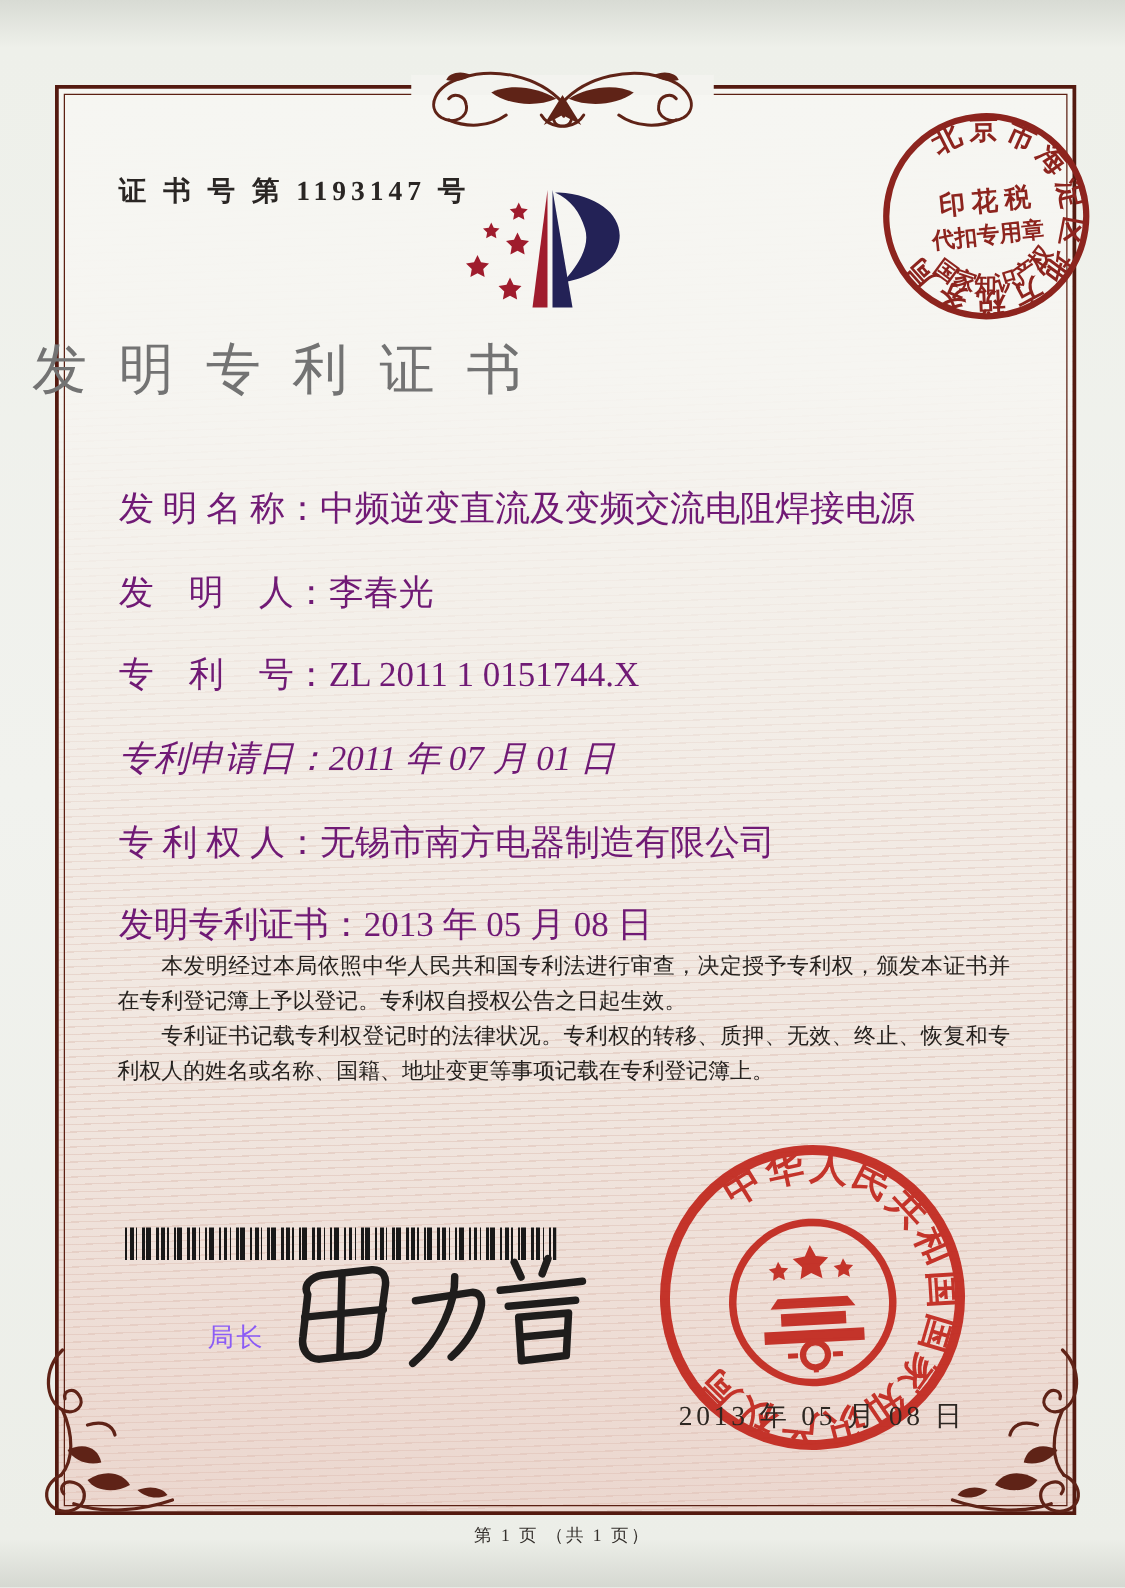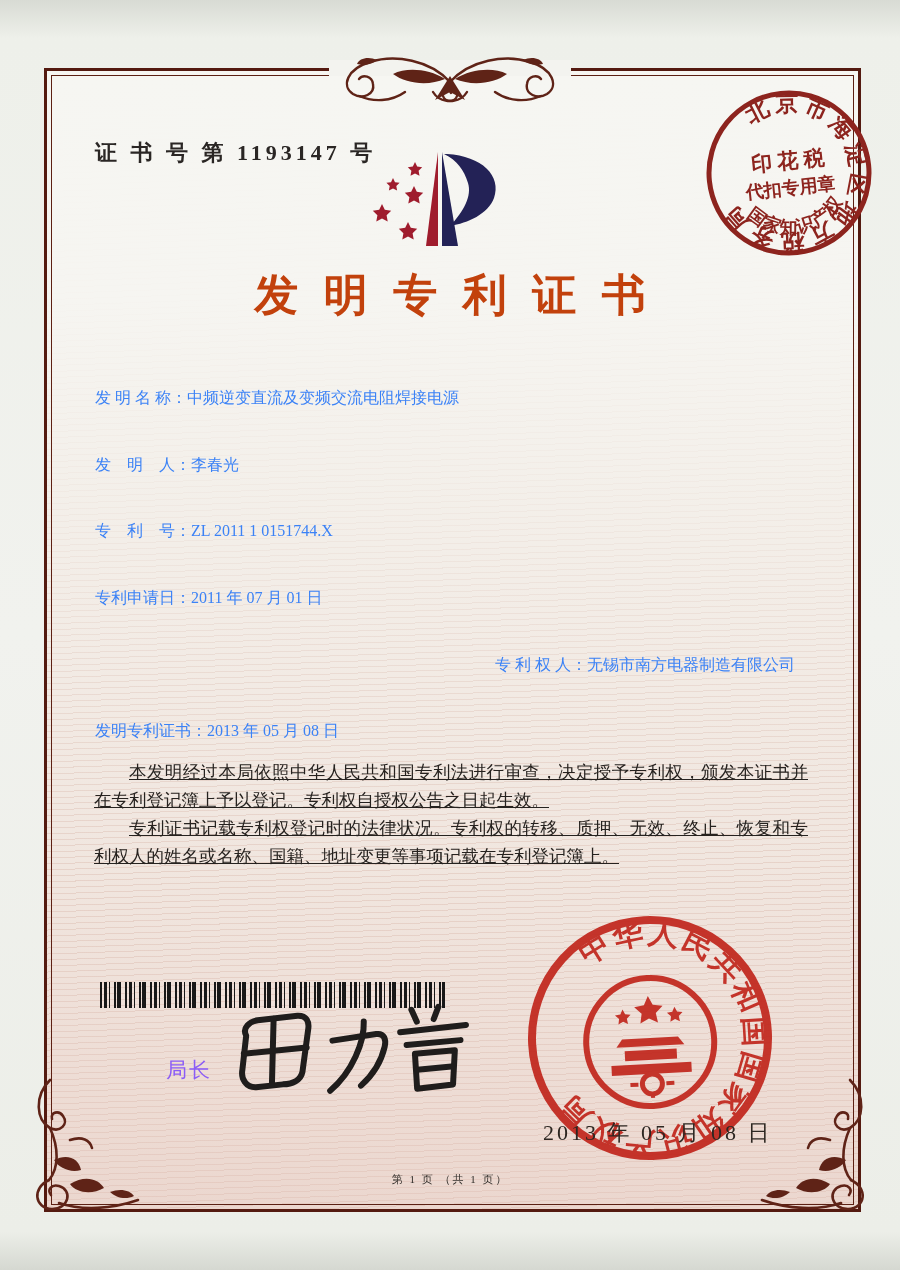--- a/index.html
+++ b/index.html
@@ -16,43 +16,43 @@
       linear-gradient(180deg,rgba(246,246,242,1) 0%,rgba(246,245,241,.97) 20%,rgba(243,238,232,.85) 38%,rgba(240,227,219,.6) 54%,rgba(236,215,205,.5) 70%,rgba(233,206,196,.62) 88%,rgba(231,202,192,.7) 100%),
       repeating-linear-gradient(178deg,rgba(178,112,92,.30) 0 1px,rgba(0,0,0,0) 1px 6px);
   }
   .paper-frame::after{
     content:"";position:absolute;left:4px;top:4px;right:4px;bottom:4px;
     border:1px solid #5c2013;pointer-events:none;
   }
   .abs{position:absolute;}
   .cert-no{left:95px;top:138px;font-size:22px;letter-spacing:4px;color:#2a2624;font-weight:bold;}
   .logo-box{left:330px;top:146px;width:240px;height:122px;}
-  .doc-title{left:0;right:0;top:266px;text-align:center;font-size:44px;font-weight:bold;
-    letter-spacing:.58em;text-indent:.58em;color:#c2410c;}
-  .field-row{left:95px;width:700px;font-size:16px;color:#3b82f6;white-space:nowrap;}
+  .doc-title{left:0;right:0;top:266px;font-size:44px;font-weight:normal;
+    letter-spacing:.58em;text-indent:.58em;color:#737373;}
+  .field-row{left:95px;width:700px;font-size:28px;color:#701a75;white-space:nowrap;}
   .field-label{display:inline-block;}
   .field-value{display:inline;}
   .row0{top:388px;} .row1{top:455px;} .row2{top:521px;}
-  .row3{top:588px;} .row4{top:655px;text-align:right;} .row5{top:721px;}
-  .body-text{left:94px;top:758px;width:714px;font-size:17.5px;line-height:28px;color:#26221f;text-decoration:underline;}
+  .row3{top:588px;font-style:italic;} .row4{top:655px;} .row5{top:721px;}
+  .body-text{left:94px;top:758px;width:714px;font-size:17.5px;line-height:28px;color:#26221f;}
   .body-text p{margin:0;text-indent:2em;text-align:justify;}
   .barcode{left:100px;top:982px;width:345px;height:26px;
     background:repeating-linear-gradient(90deg,
       #181818 0 2px,rgba(0,0,0,0) 2px 4px,
       #181818 4px 7px,rgba(0,0,0,0) 7px 9px,
       #181818 9px 10px,rgba(0,0,0,0) 10px 14px,
       #181818 14px 16px,rgba(0,0,0,0) 16px 17px,
       #181818 17px 21px,rgba(0,0,0,0) 21px 25px);
   }
   .signer{left:166px;top:1056px;font-size:21px;letter-spacing:2px;color:#8b5cf6;}
   .sig-box{left:225px;top:1002px;width:250px;height:110px;transform:rotate(-2deg);}
   .stamp-tax{left:700px;top:84px;width:178px;height:178px;transform:rotate(-6deg);}
   .main-seal{left:524px;top:912px;width:252px;height:252px;transform:rotate(-3deg);}
   .seal-date{left:543px;top:1118px;font-size:22px;letter-spacing:3px;color:#2d2722;z-index:5;}
-  .footer-page{left:0;right:0;top:1172px;text-align:center;font-size:11px;letter-spacing:2px;color:#34302c;}
+  .footer-page{left:0;right:0;top:1220px;text-align:center;font-size:14px;letter-spacing:2px;color:#34302c;}
   .ornament{color:#5f2317;}
   .visually-hidden{position:absolute;width:1px;height:1px;overflow:hidden;clip:rect(0 0 0 0);}
   svg{display:block;}
 </style>
 </head>
 <body>
 
 <div class="paper-frame"></div>
 
 <svg class="abs ornament" style="left:295px;top:46px;" width="310" height="64" viewBox="0 0 310 64">

